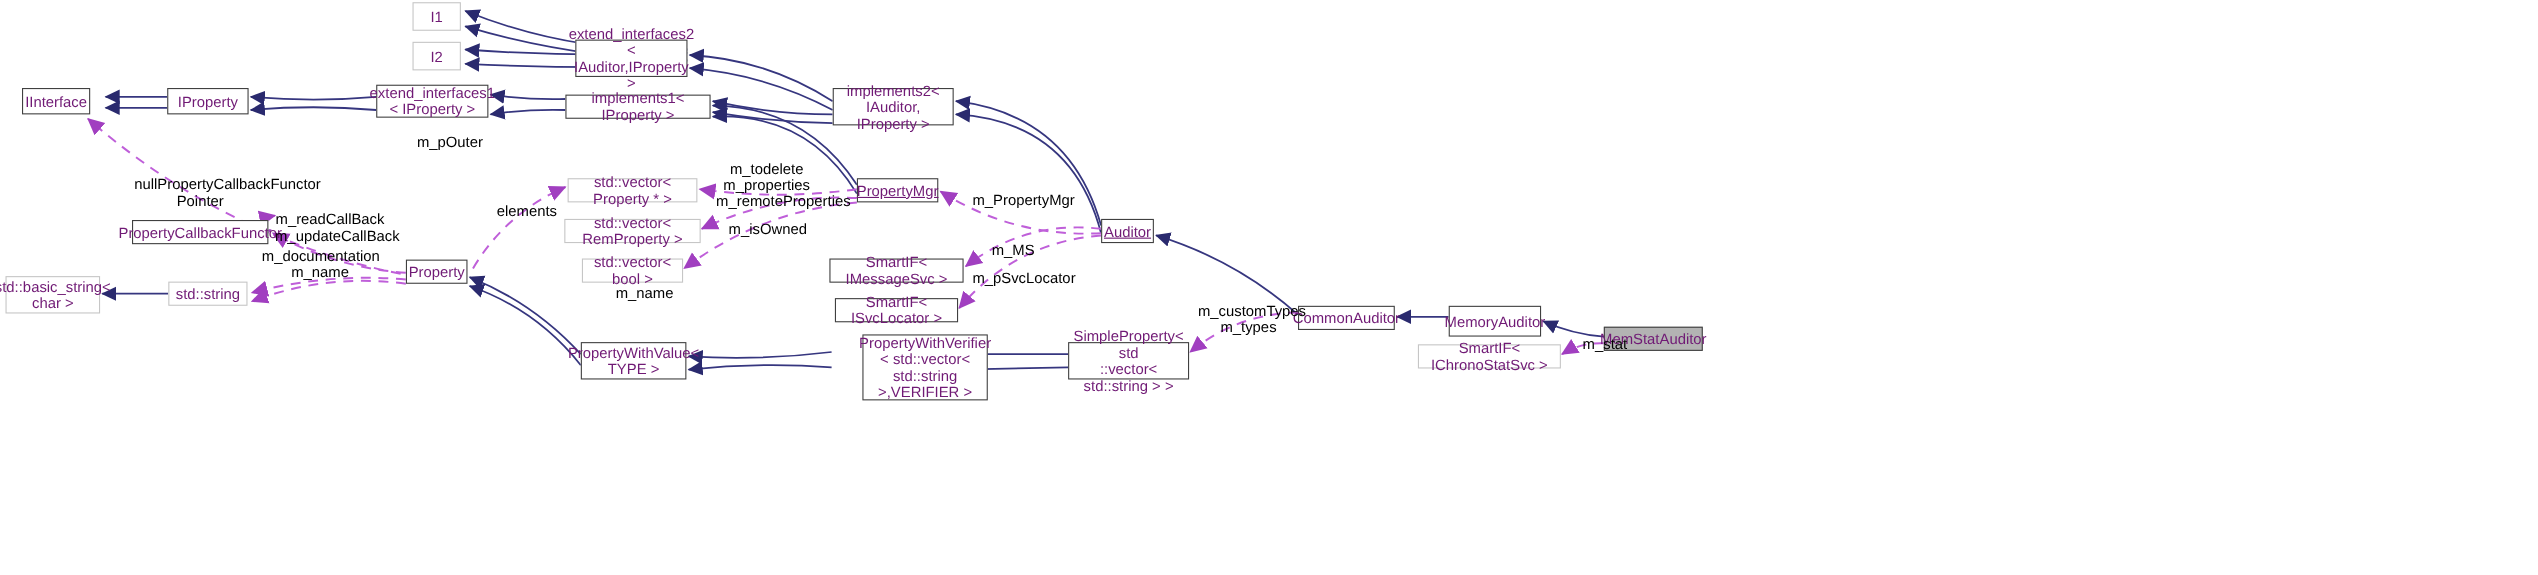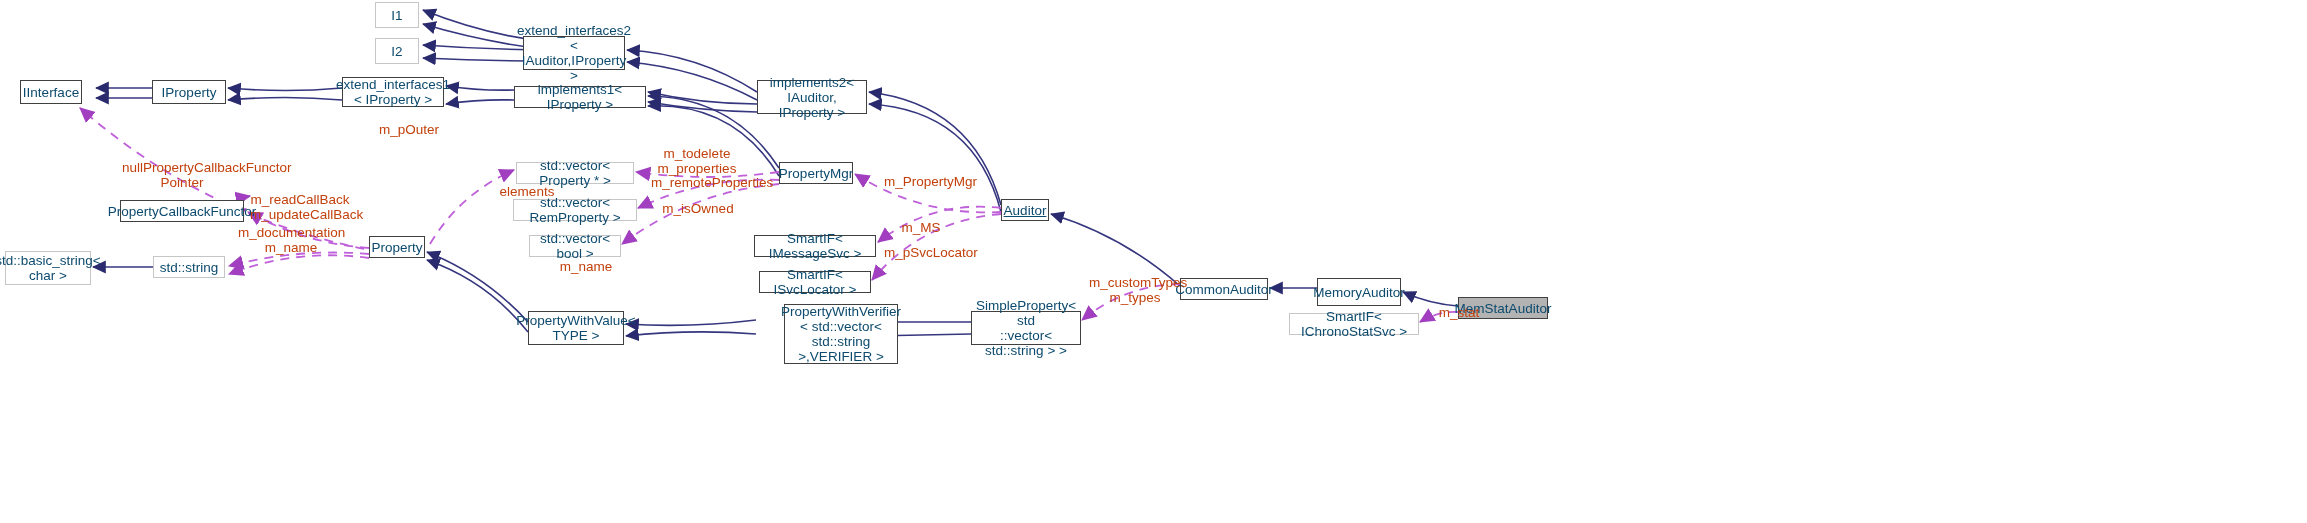--- a/index.html
+++ b/index.html
@@ -11,35 +11,35 @@
     overflow:hidden;
   }
   .node{
     position:absolute;
     box-sizing:border-box;
     display:flex;
     align-items:center;
     justify-content:center;
     text-align:center;
     background:#ffffff;
-    color:#0c4a6e;
+    color:#701a75;
     font-size:13.5px;
     line-height:15px;
     white-space:pre-line;
     padding:1px 4px;
     z-index:5;
   }
   .node.dark{border:1.5px solid #404040;}
   .node.light{border:1.5px solid #c6c6c6;}
   .node.sel{border:1.5px solid #404040;background:#b3b3b3;}
   .edgelabel{
     position:absolute;
     font-size:13.5px;
     line-height:15px;
-    color:#c2410c;
+    color:#000000;
     white-space:pre-line;
     text-align:center;
     z-index:6;
     background:transparent;
   }
   svg#wires{position:absolute;left:0;top:0;width:2307px;height:523px;z-index:1;}
 </style>
 </head>
 <body>
 
@@ -107,21 +107,21 @@
       <div class="node dark" style="left: 523px; top: 36px; width: 102px; height: 34px;"><span>extend_interfaces2
 &lt; IAuditor,IProperty &gt;</span></div>
       <div class="node dark" style="left: 20px; top: 80px; width: 62px; height: 24px;"><span>IInterface</span></div>
       <div class="node dark" style="left: 152px; top: 80px; width: 74px; height: 24px;"><span>IProperty</span></div>
       <div class="node dark" style="left: 342px; top: 77px; width: 102px; height: 30px;"><span>extend_interfaces1
 &lt; IProperty &gt;</span></div>
       <div class="node dark" style="left: 514px; top: 86px; width: 132px; height: 22px; justify-content: center;"><span>implements1&lt; IProperty &gt;</span></div>
       <div class="node dark" style="left: 757px; top: 80px; width: 110px; height: 34px;"><span>implements2&lt; IAuditor,
 IProperty &gt;</span></div>
       <div class="node light" style="left: 516px; top: 162px; width: 118px; height: 22px;"><span>std::vector&lt; Property * &gt;</span></div>
-      <div class="node dark" style="left: 779px; top: 162px; width: 74px; height: 22px;"><span>PropertyMgr</span></div>
+      <div class="node dark" style="left: 779px; top: 162px; width: 74px; height: 22px; text-decoration: underline;"><span>PropertyMgr</span></div>
       <div class="node dark" style="left: 1001px; top: 199px; width: 48px; height: 22px; text-decoration: underline;"><span>Auditor</span></div>
       <div class="node dark" style="left: 120px; top: 200px; width: 124px; height: 22px;"><span>PropertyCallbackFunctor</span></div>
       <div class="node light" style="left: 513px; top: 199px; width: 124px; height: 22px;"><span>std::vector&lt; RemProperty &gt;</span></div>
       <div class="node light" style="left: 529px; top: 235px; width: 92px; height: 22px;"><span>std::vector&lt; bool &gt;</span></div>
       <div class="node dark" style="left: 754px; top: 235px; width: 122px; height: 22px;"><span>SmartIF&lt; IMessageSvc &gt;</span></div>
       <div class="node light" style="left: 5px; top: 251px; width: 86px; height: 34px;"><span>std::basic_string&lt;
 char &gt;</span></div>
       <div class="node light" style="left: 153px; top: 256px; width: 72px; height: 22px;"><span>std::string</span></div>
       <div class="node dark" style="left: 369px; top: 236px; width: 56px; height: 22px;"><span>Property</span></div>
       <div class="node dark" style="left: 759px; top: 271px; width: 112px; height: 22px;"><span>SmartIF&lt; ISvcLocator &gt;</span></div>
@@ -138,21 +138,21 @@
       <div class="node light" style="left: 1289px; top: 313px; width: 130px; height: 22px;"><span>SmartIF&lt; IChronoStatSvc &gt;</span></div>
     </div>
   <div id="labels-layer">
       <div class="edgelabel" style="left: 374px; top: 122px; width: 70px;">m_pOuter</div>
       <div class="edgelabel" style="left: 122px; top: 160px; width: 120px;">nullPropertyCallbackFunctor
 Pointer</div>
       <div class="edgelabel" style="left: 655px; top: 146px; width: 84px;">m_todelete
 m_properties</div>
       <div class="edgelabel" style="left: 651px; top: 175px; width: 104px;">m_remoteProperties</div>
       <div class="edgelabel" style="left: 884px; top: 174px; width: 90px;">m_PropertyMgr</div>
-      <div class="edgelabel" style="left: 448px; top: 184px; width: 62px; margin-left: 48px;">elements</div>
+      <div class="edgelabel" style="left: 448px; top: 184px; width: 62px;">elements</div>
       <div class="edgelabel" style="left: 660px; top: 201px; width: 76px;">m_isOwned</div>
       <div class="edgelabel" style="left: 250px; top: 192px; width: 100px;">m_readCallBack
 m_updateCallBack</div>
       <div class="edgelabel" style="left: 901px; top: 220px; width: 40px;">m_MS</div>
       <div class="edgelabel" style="left: 238px; top: 225px; width: 106px;">m_documentation
 m_name</div>
       <div class="edgelabel" style="left: 884px; top: 245px; width: 90px;">m_pSvcLocator</div>
       <div class="edgelabel" style="left: 556px; top: 259px; width: 60px;">m_name</div>
       <div class="edgelabel" style="left: 1089px; top: 275px; width: 92px;">m_customTypes
 m_types</div>

